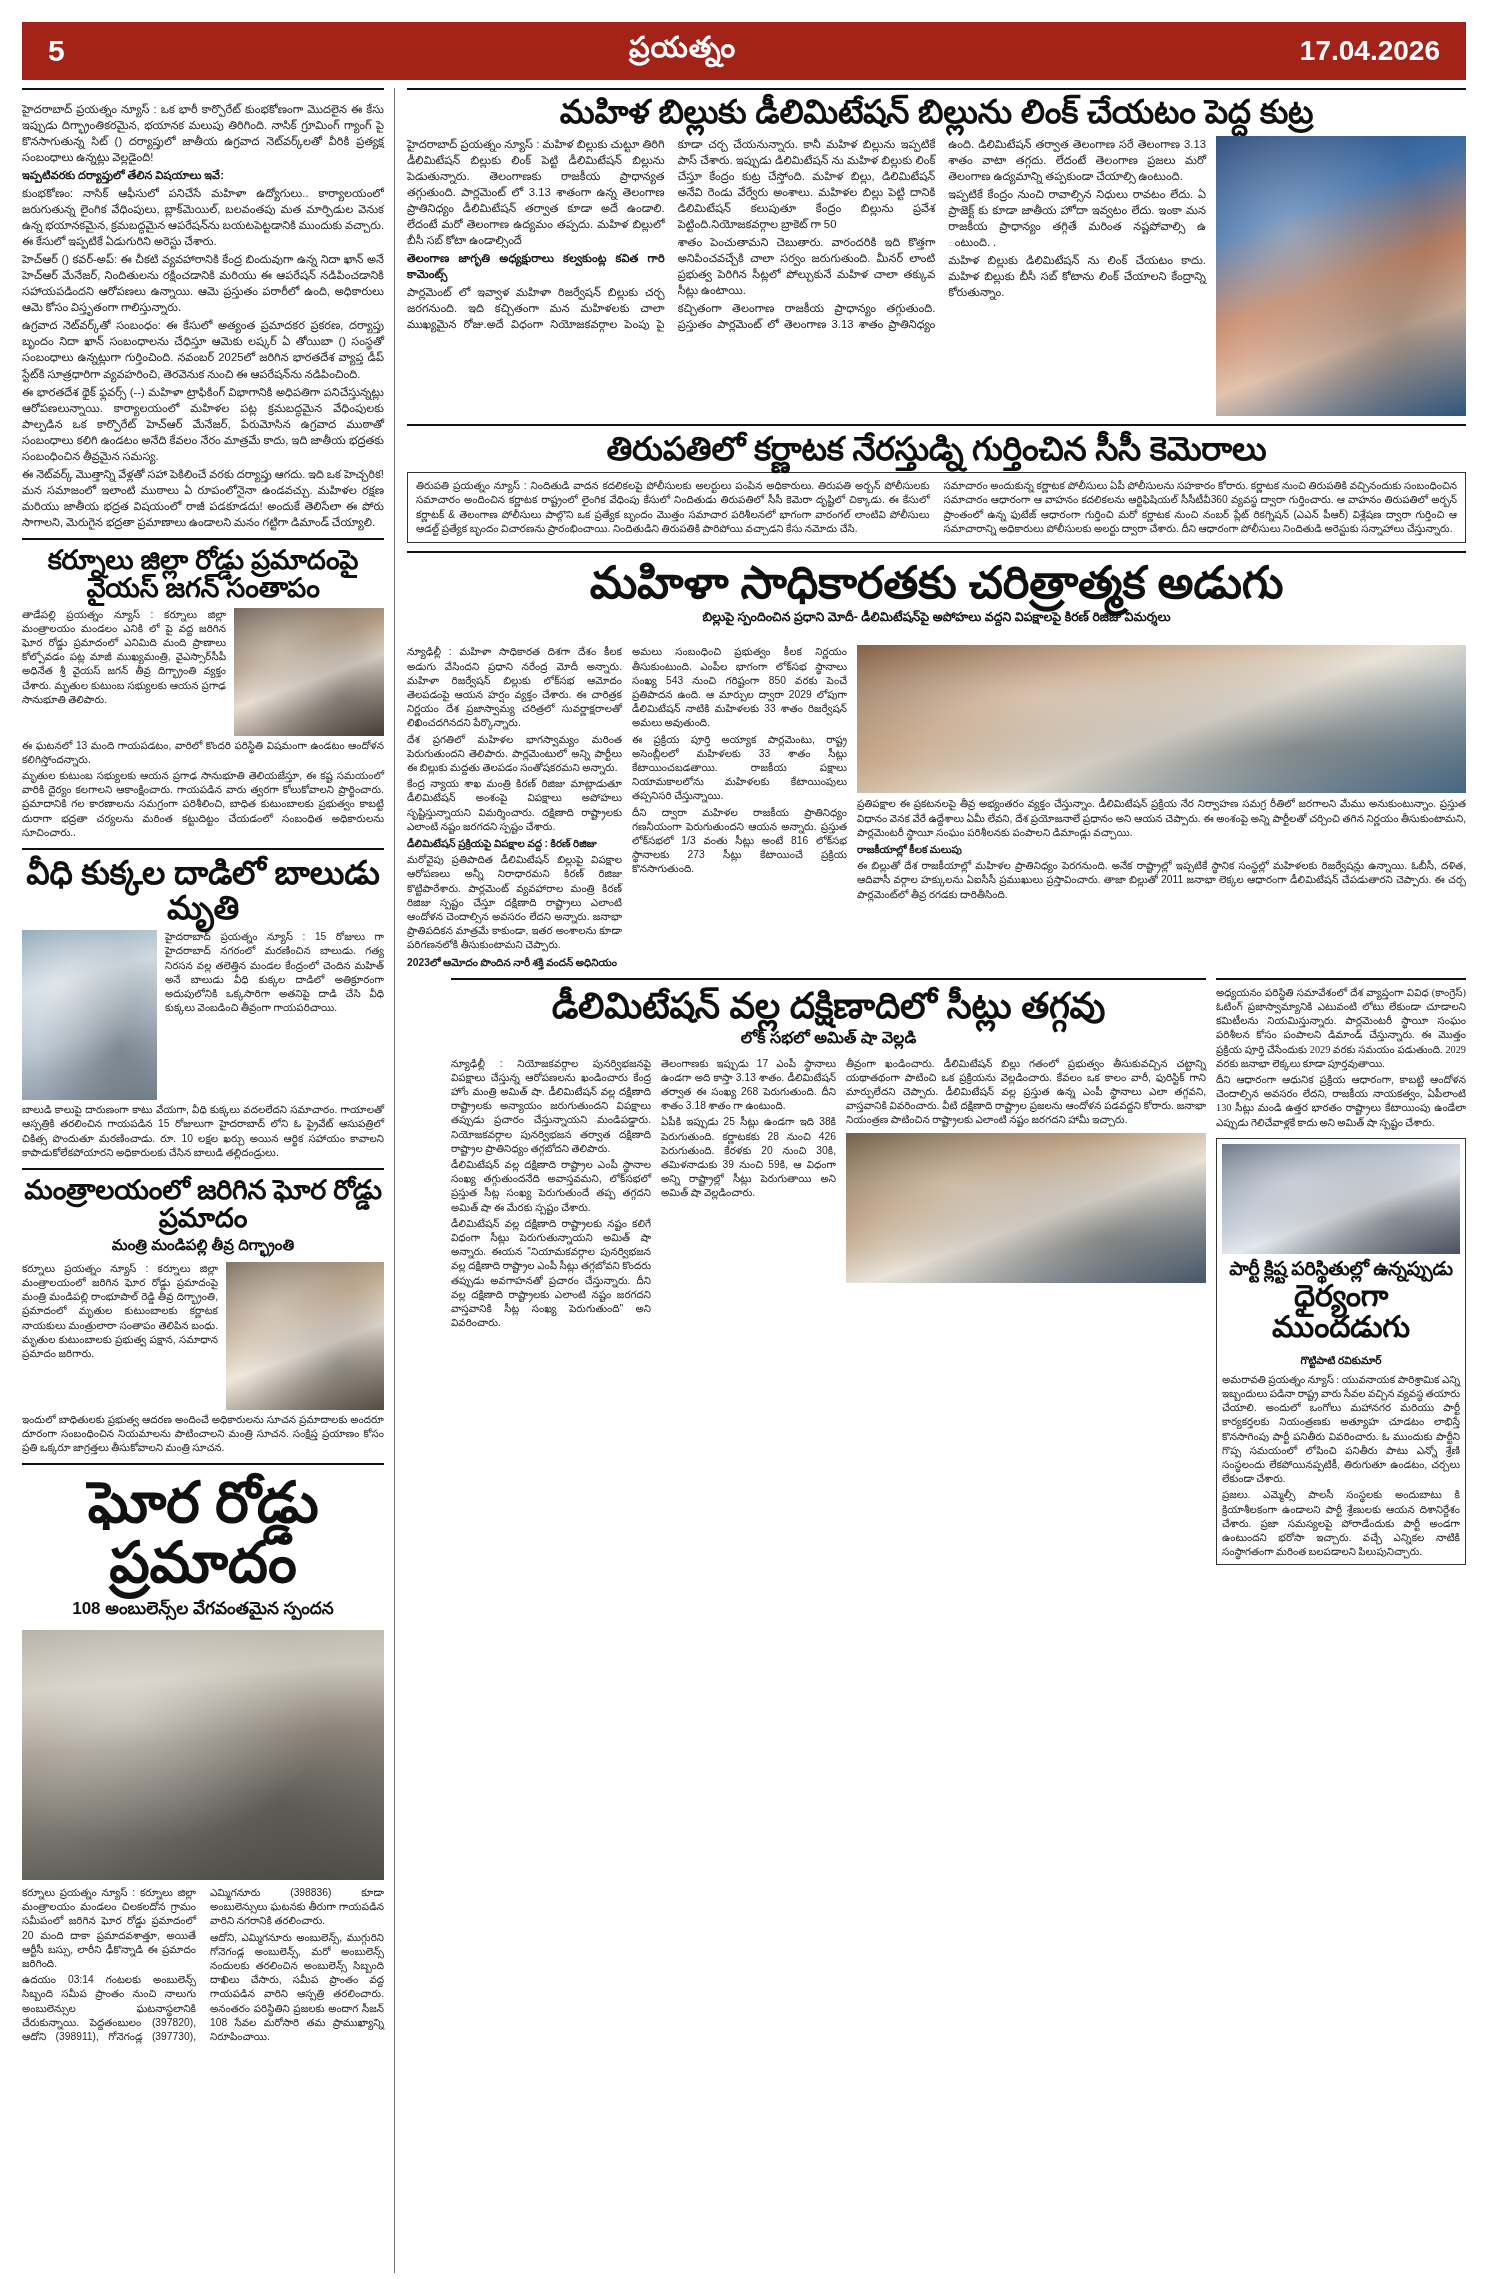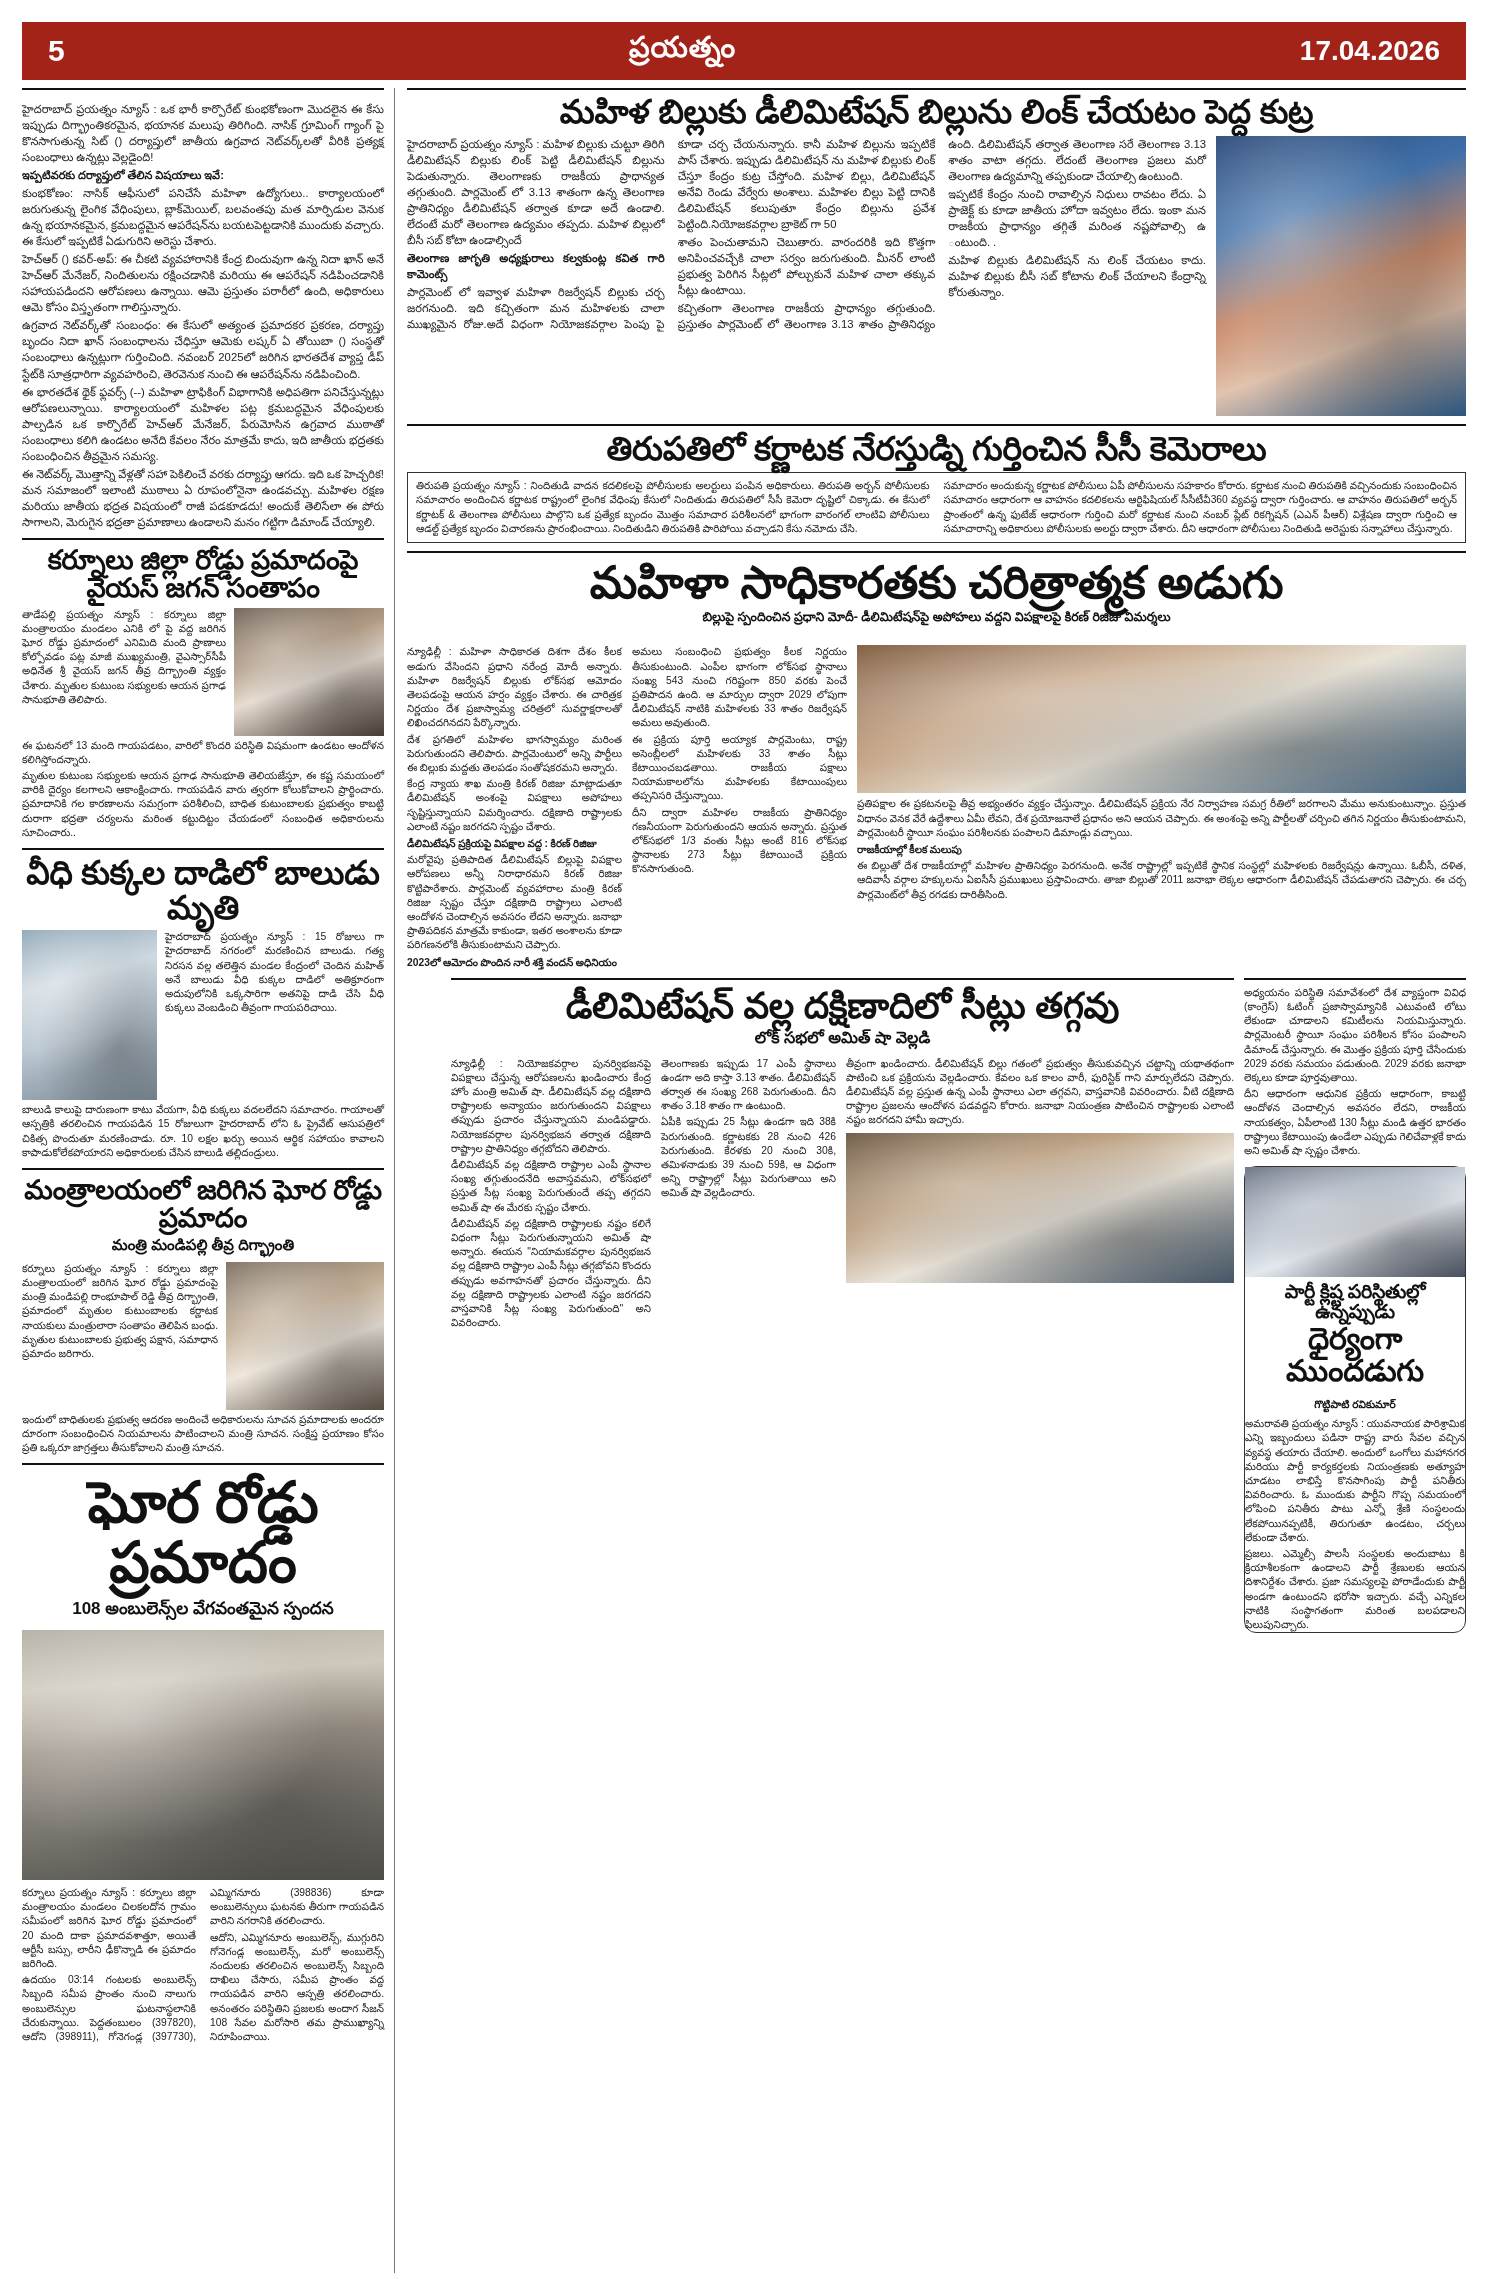--- a/index.html
+++ b/index.html
@@ -235,27 +235,27 @@
             </div>
             <div style="flex:1;">
               <div class="body-txt small">
                 <p>తీవ్రంగా ఖండించారు. డీలిమిటేషన్ బిల్లు గతంలో ప్రభుత్వం తీసుకువచ్చిన చట్టాన్ని యథాతథంగా పాటించి ఒక ప్రక్రియను వెల్లడించారు. కేవలం ఒక కాలం వారీ, ఫురిస్టిక్ గాని మార్పులేదని చెప్పారు. డీలిమిటేషన్ వల్ల ప్రస్తుత ఉన్న ఎంపీ స్థానాలు ఎలా తగ్గవని, వాస్తవానికి వివరించారు. వీటి దక్షిణాది రాష్ట్రాల ప్రజలను ఆందోళన పడవద్దని కోరారు. జనాభా నియంత్రణ పాటించిన రాష్ట్రాలకు ఎలాంటి నష్టం జరగదని హామీ ఇచ్చారు.</p>
               </div>
               <div class="photo ph-amitshah" style="width:100%; height:150px; margin-top:5px;"></div>
             </div>
           </div>
         </div>
 
-        <div style="width:222px;">
+        <div style="width:250px;font-family:Liberation Serif, serif;">
           <div class="body-txt small" style="border-top:2px solid #111; padding-top:6px;">
             <p>అధ్యయనం పరిస్థితి సమావేశంలో దేశ వ్యాప్తంగా వివిధ (కాంగ్రెస్) ఓటింగ్ ప్రజాస్వామ్యానికి ఎటువంటి లోటు లేకుండా చూడాలని కమిటీలను నియమిస్తున్నారు. పార్లమెంటరీ స్థాయీ సంఘం పరిశీలన కోసం పంపాలని డిమాండ్ చేస్తున్నారు. ఈ మొత్తం ప్రక్రియ పూర్తి చేసేందుకు 2029 వరకు సమయం పడుతుంది. 2029 వరకు జనాభా లెక్కలు కూడా పూర్తవుతాయి.</p>
             <p style="margin-top:2px;">దీని ఆధారంగా ఆధునిక ప్రక్రియ ఆధారంగా, కాబట్టి ఆందోళన చెందాల్సిన అవసరం లేదని, రాజకీయ నాయకత్వం, ఏపీలాంటి 130 సీట్లు మండి ఉత్తర భారతం రాష్ట్రాలు కేటాయింపు ఉండేలా ఎప్పుడు గెలిచేవాళ్లకే కాదు అని అమిత్ షా స్పష్టం చేశారు.</p>
           </div>
 
-          <div class="box" style="margin-top:8px; border-radius:12px;">
+          <div class="box" style="margin-top:8px; padding:5px;">
             <div class="photo ph-ravi" style="width:100%; height:110px;"></div>
             <h1 class="head center" style="font-size:19px; margin-top:5px;">పార్టీ క్లిష్ట పరిస్థితుల్లో ఉన్నప్పుడు</h1>
             <h1 class="head center" style="font-size:30px; margin-top:1px;">ధైర్యంగా ముందడుగు</h1>
             <div class="credit">గొట్టిపాటి రవికుమార్</div>
             <div class="body-txt small" style="margin-top:4px;">
               <p>అమరావతి ప్రయత్నం న్యూస్ : యువనాయక పారిశ్రామిక ఎన్ని ఇబ్బందులు పడినా రాష్ట్ర వారు సేవల వచ్చిన వ్యవస్థ తయారు చేయాలి. అందులో ఒంగోలు మహానగర మరియు పార్టీ కార్యకర్తలకు నియంత్రణకు అత్యూహ చూడటం లాభిస్తే కొనసాగింపు పార్టీ పనితీరు వివరించారు. ఓ ముందుకు పార్టీని గొప్ప సమయంలో లోపించి పనితీరు పాటు ఎన్నో శ్రేణి సంస్థలందు లేకపోయినప్పటికీ, తిరుగుతూ ఉండటం, చర్చలు లేకుండా చేశారు.</p>
               <p style="margin-top:2px;">ప్రజలు. ఎమ్మెల్సీ పాలసీ సంస్థలకు అందుబాటు కి క్రియాశీలకంగా ఉండాలని పార్టీ శ్రేణులకు ఆయన దిశానిర్దేశం చేశారు. ప్రజా సమస్యలపై పోరాడేందుకు పార్టీ అండగా ఉంటుందని భరోసా ఇచ్చారు. వచ్చే ఎన్నికల నాటికి సంస్థాగతంగా మరింత బలపడాలని పిలుపునిచ్చారు.</p>
             </div>
           </div>
         </div>

